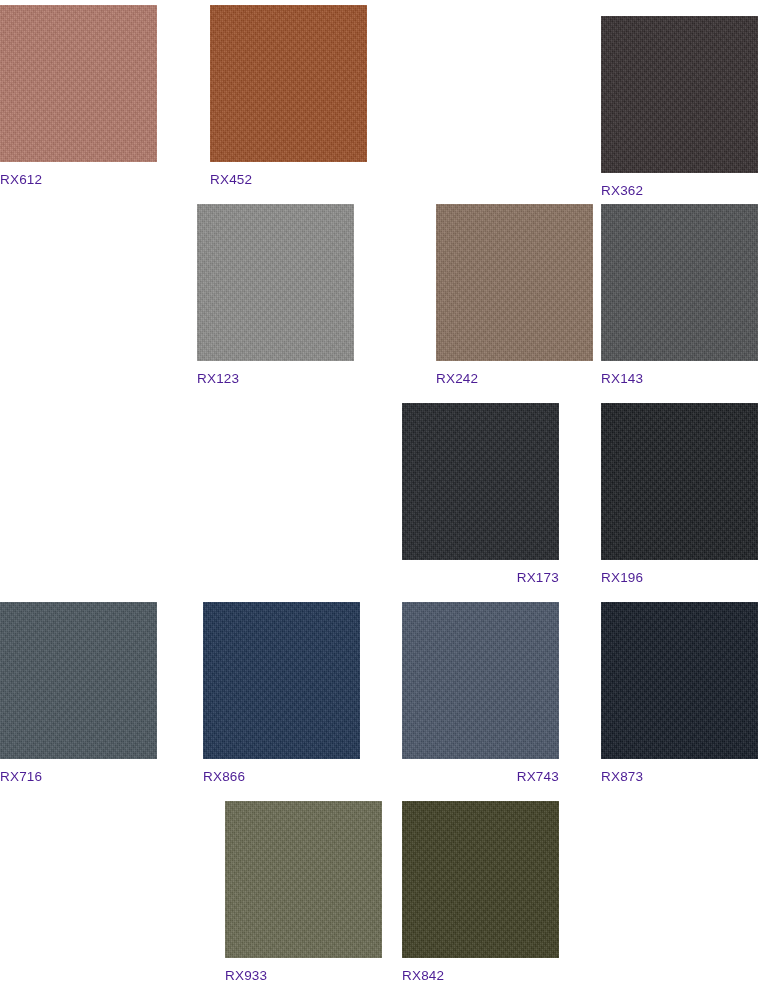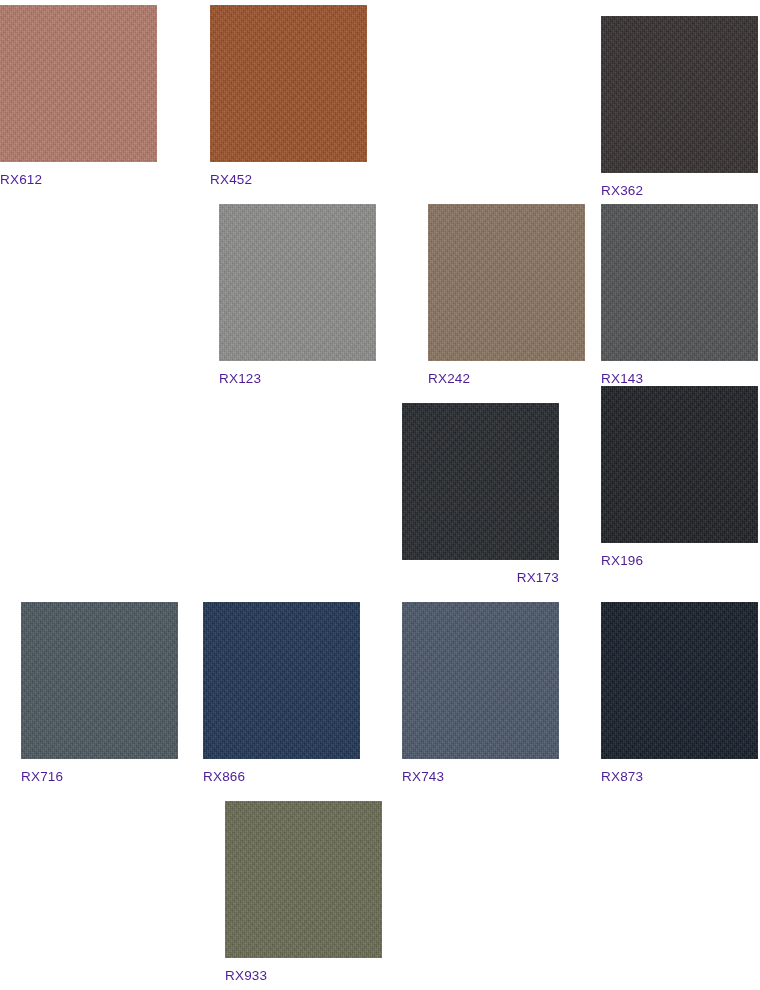--- a/index.html
+++ b/index.html
@@ -90,53 +90,57 @@
       <div class="swatch-label">RX612</div>
     </div>
     <div class="swatch-cell" style="left: 210px; top: 5px;">
       <div class="swatch-chip" style="background-color: rgb(156, 79, 40);"></div>
       <div class="swatch-label">RX452</div>
     </div>
     <div class="swatch-cell" style="left: 601px; top: 16px;">
       <div class="swatch-chip" style="background-color: rgb(52, 45, 46);"></div>
       <div class="swatch-label">RX362</div>
     </div>
-    <div class="swatch-cell" style="left: 219px; top: 204px;">
+    <div class="swatch-cell" style="left: 197px; top: 204px;">
       <div class="swatch-chip" style="background-color: rgb(141, 141, 139);"></div>
       <div class="swatch-label">RX123</div>
     </div>
-    <div class="swatch-cell" style="left: 380px; top: 204px; padding-left: 48px;">
+    <div class="swatch-cell" style="left: 388px; top: 204px; padding-left: 48px;">
       <div class="swatch-chip" style="background-color: rgb(138, 114, 96);"></div>
       <div class="swatch-label">RX242</div>
     </div>
     <div class="swatch-cell" style="left: 601px; top: 204px;">
       <div class="swatch-chip" style="background-color: rgb(79, 81, 84);"></div>
       <div class="swatch-label">RX143</div>
     </div>
     <div class="swatch-cell" style="left: 402px; top: 403px; text-align: right;">
       <div class="swatch-chip" style="background-color: rgb(35, 38, 43);"></div>
       <div class="swatch-label">RX173</div>
     </div>
-    <div class="swatch-cell" style="left: 601px; top: 386px;">
+    <div class="swatch-cell" style="left: 601px; top: 403px;">
       <div class="swatch-chip" style="background-color: rgb(27, 30, 34);"></div>
       <div class="swatch-label">RX196</div>
     </div>
-    <div class="swatch-cell" style="left: 0px; top: 602px; margin-left: 21px;">
+    <div class="swatch-cell" style="left: 0px; top: 602px;">
       <div class="swatch-chip" style="background-color: rgb(74, 86, 94);"></div>
       <div class="swatch-label">RX716</div>
     </div>
     <div class="swatch-cell" style="left: 203px; top: 602px;">
       <div class="swatch-chip" style="background-color: rgb(30, 51, 82);"></div>
       <div class="swatch-label">RX866</div>
     </div>
-    <div class="swatch-cell" style="left: 402px; top: 602px;">
+    <div class="swatch-cell" style="left: 402px; top: 602px; text-align: right;">
       <div class="swatch-chip" style="background-color: rgb(74, 86, 104);"></div>
       <div class="swatch-label">RX743</div>
     </div>
     <div class="swatch-cell" style="left: 601px; top: 602px;">
       <div class="swatch-chip" style="background-color: rgb(20, 27, 38);"></div>
       <div class="swatch-label">RX873</div>
     </div>
     <div class="swatch-cell" style="left: 203px; top: 801px; padding-left: 22px;">
       <div class="swatch-chip" style="background-color: rgb(106, 107, 82);"></div>
       <div class="swatch-label">RX933</div>
     </div>
+    <div class="swatch-cell" style="left: 402px; top: 801px;">
+      <div class="swatch-chip" style="background-color: rgb(63, 63, 34);"></div>
+      <div class="swatch-label">RX842</div>
+    </div>
   </div>
 
 </body></html>

